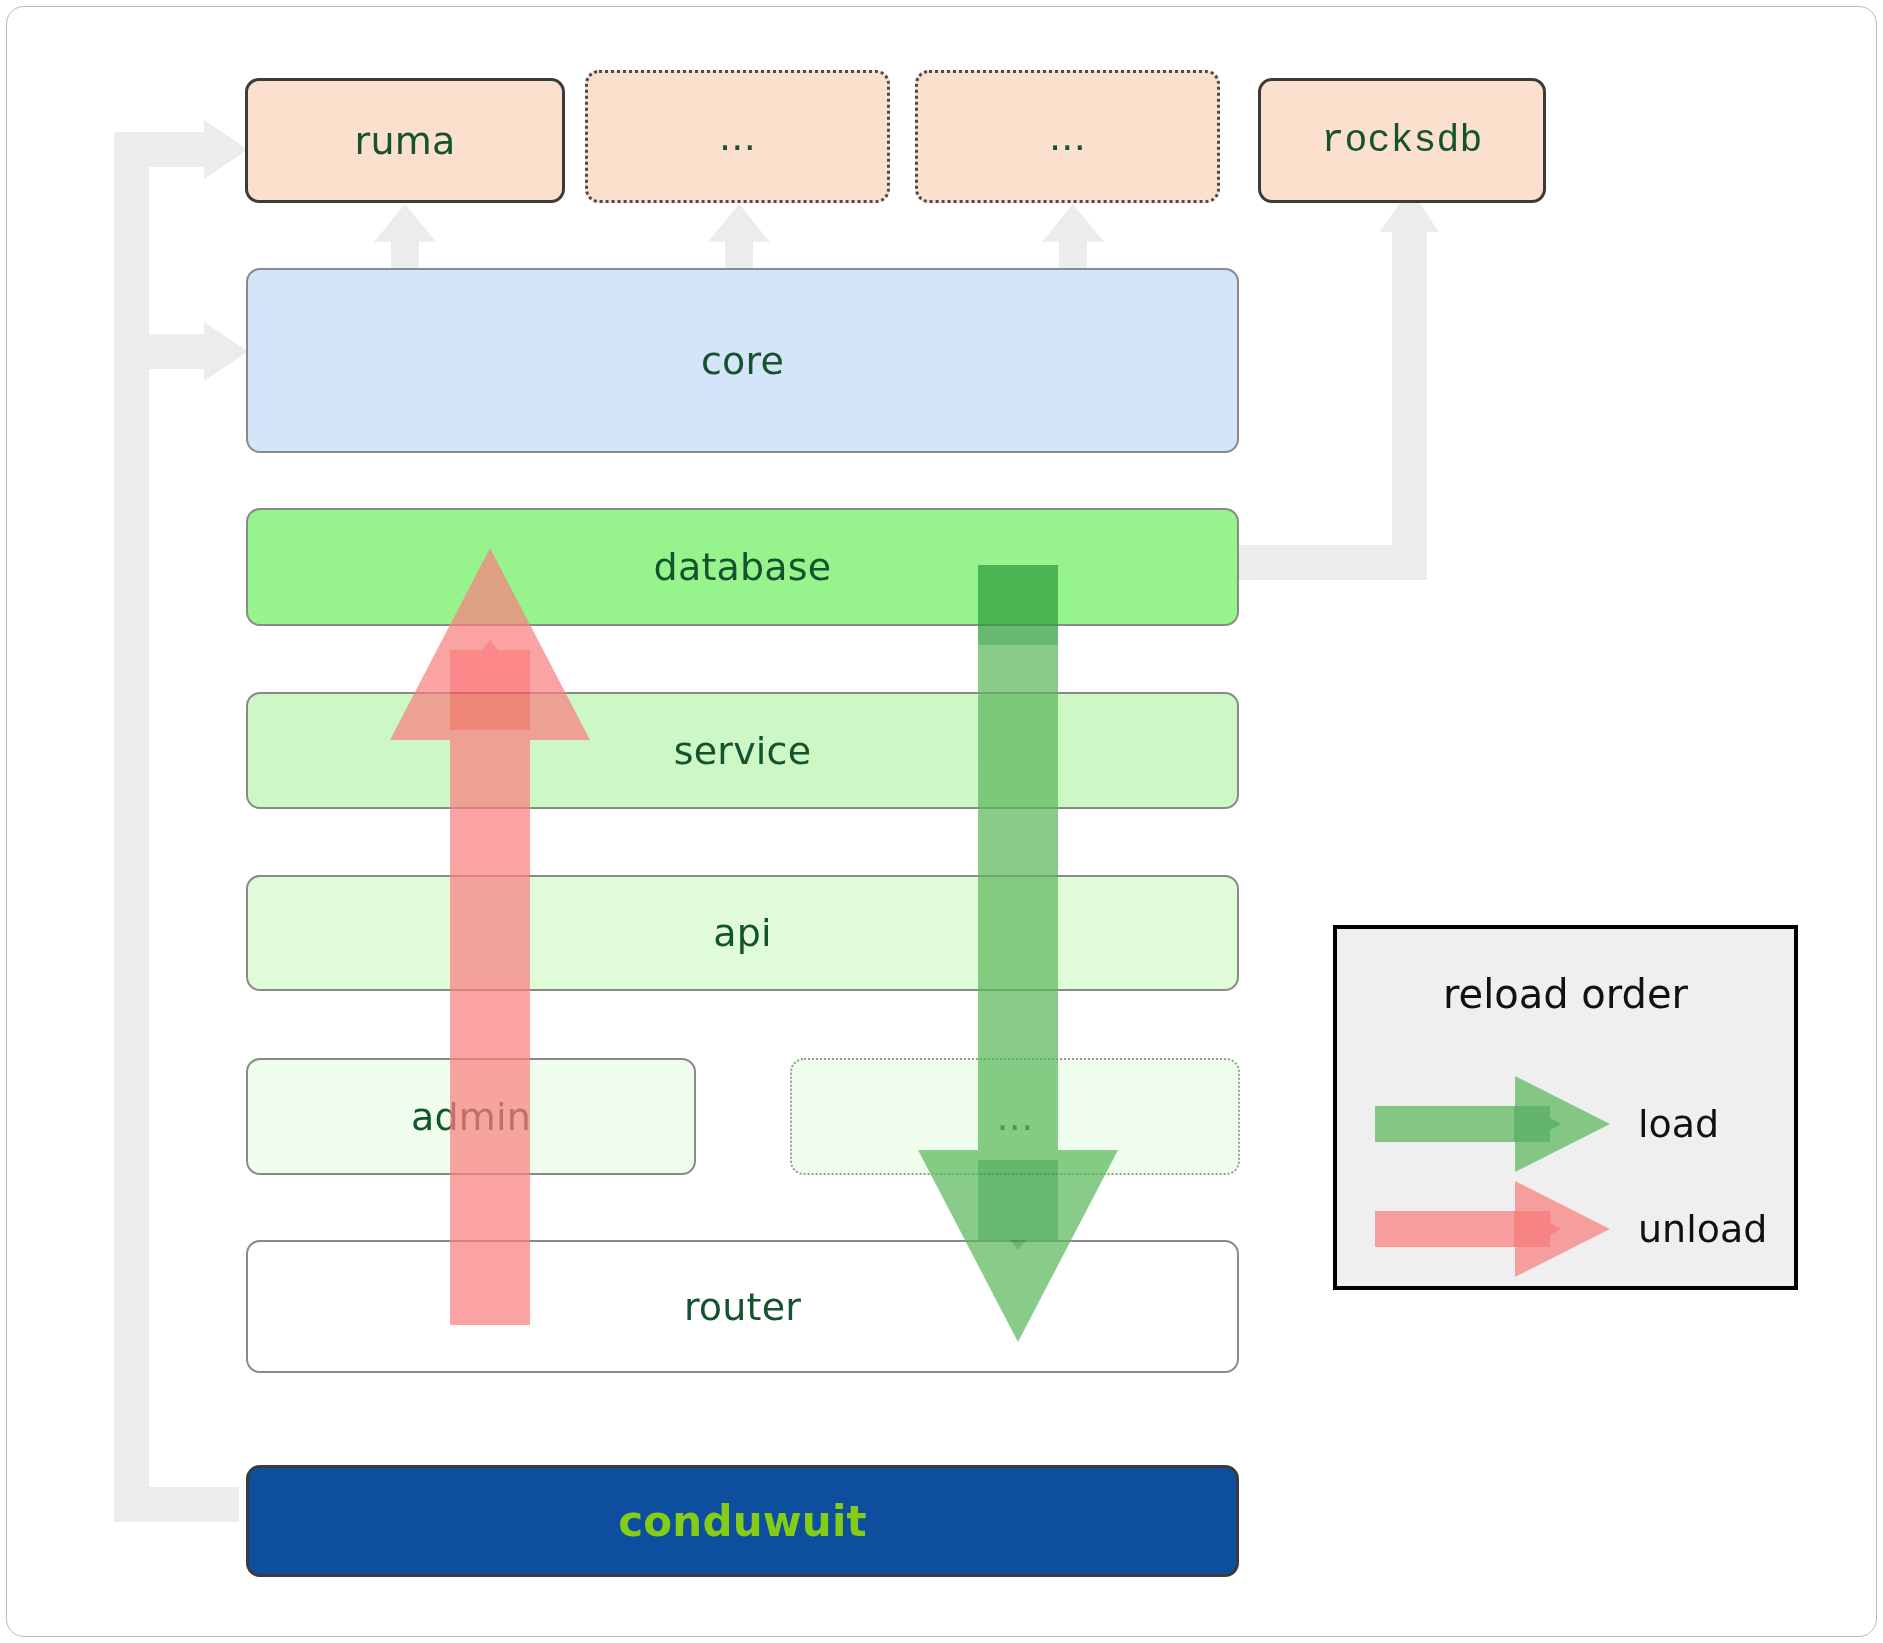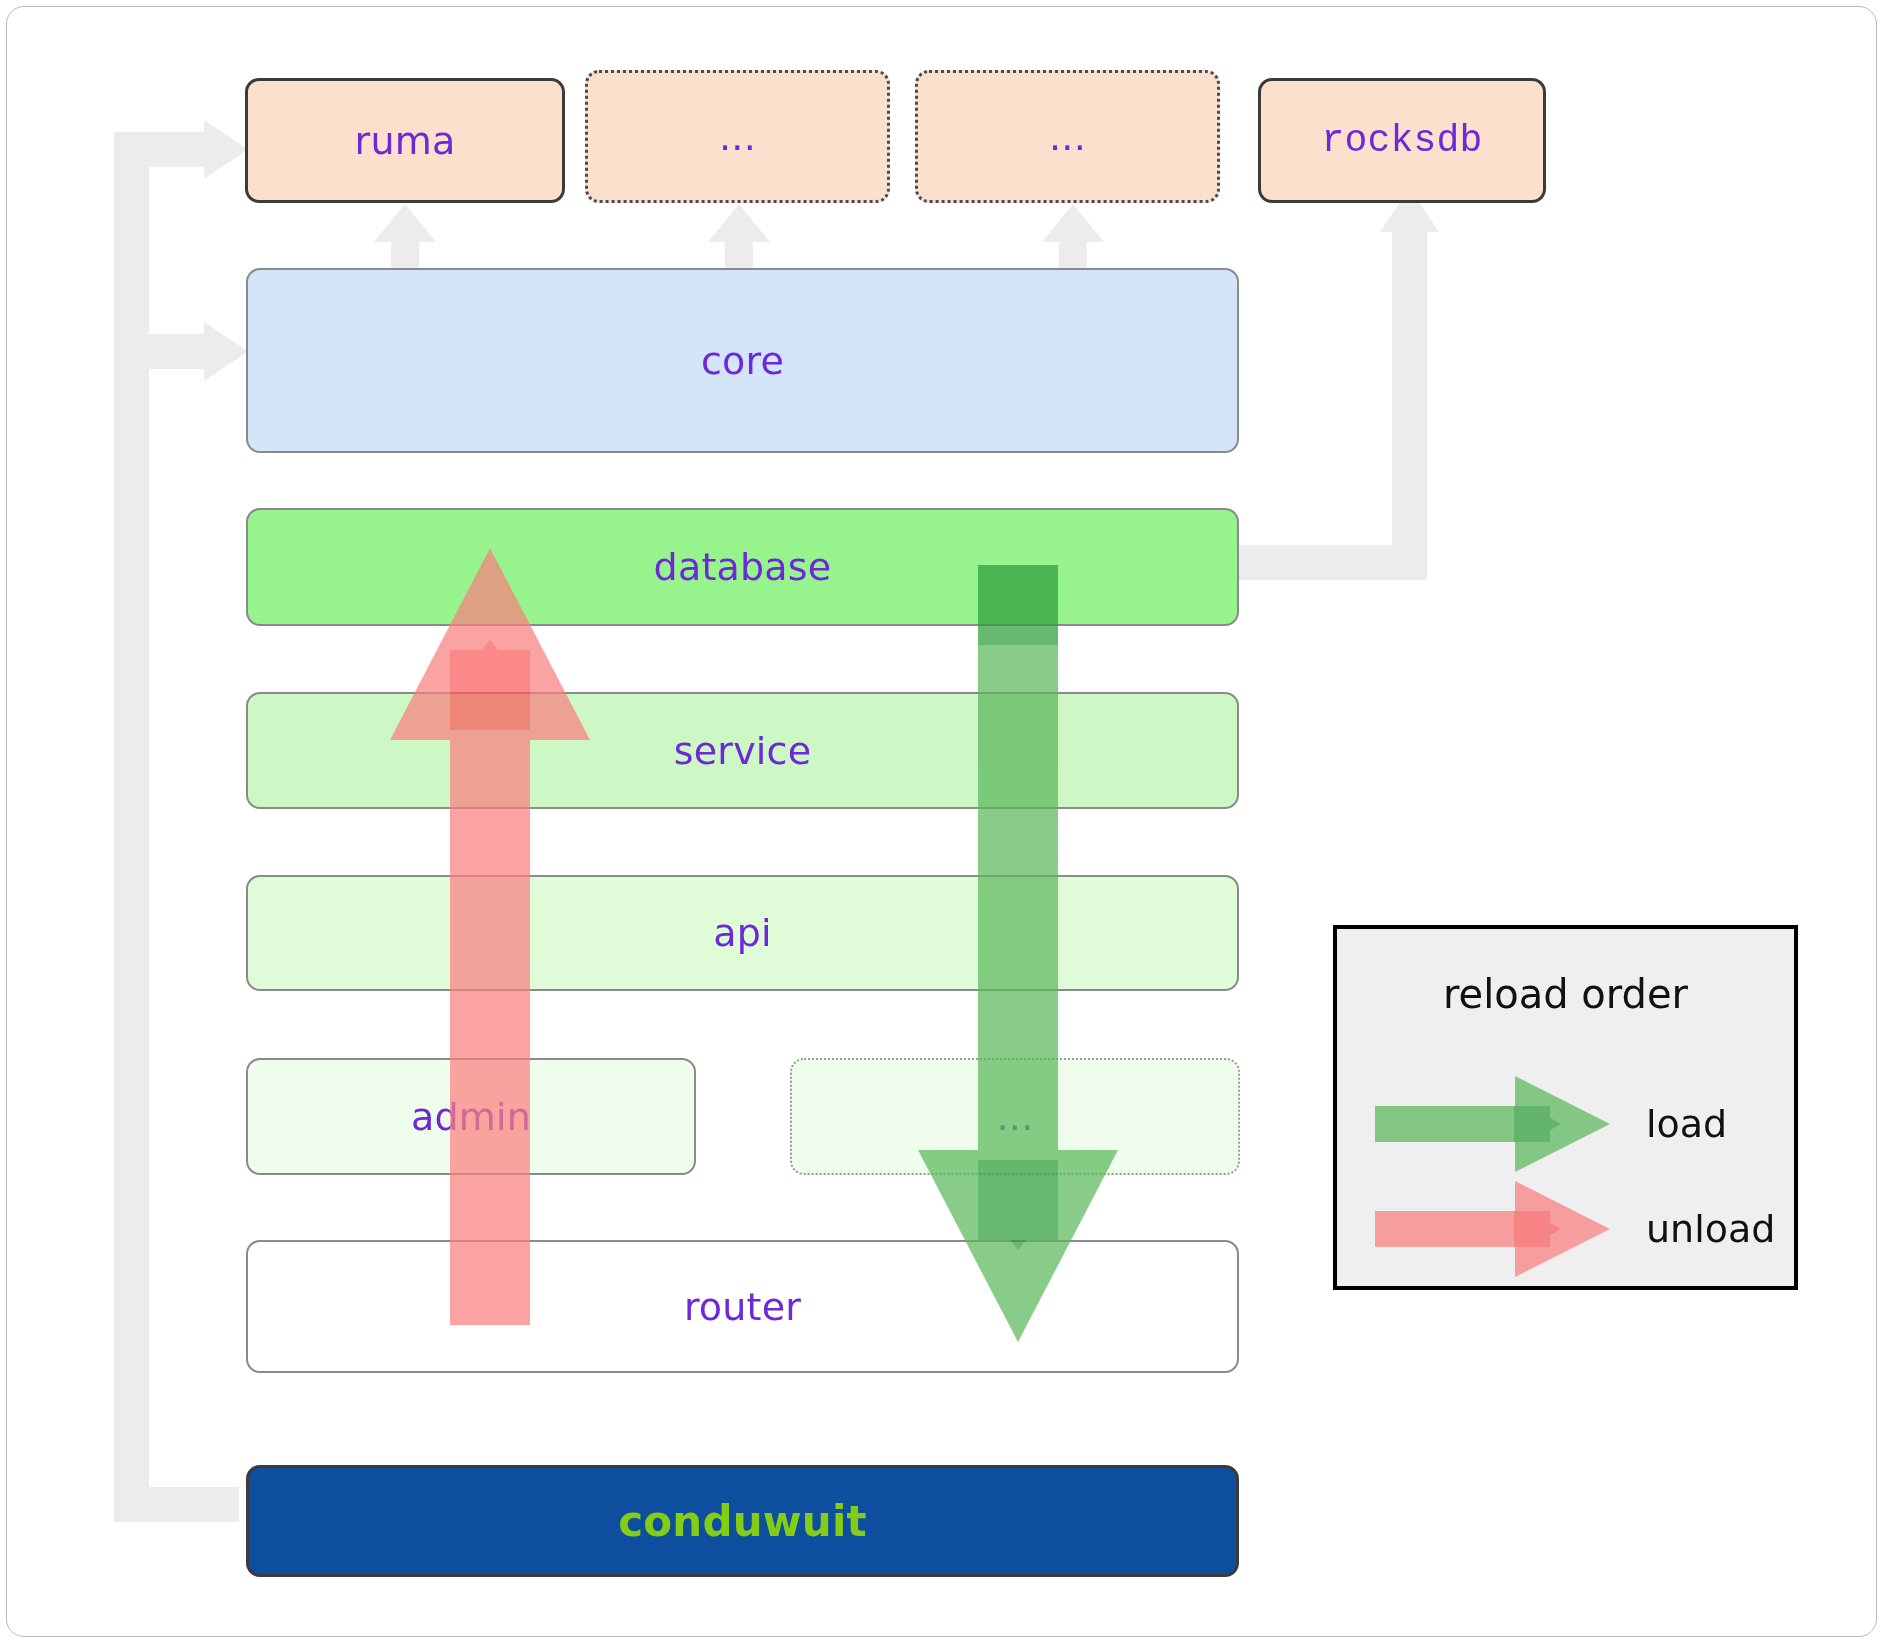--- a/index.html
+++ b/index.html
@@ -32,21 +32,21 @@
 
   
   .node {
     position: absolute;
     box-sizing: border-box;
     display: flex;
     align-items: center;
     justify-content: center;
     border-radius: 14px;
     font-size: 38px;
-    color: #6d28d9;
+    color: #14532d;
     letter-spacing: .2px;
     z-index: 6;
   }
   .node.solid-dark {
     border: 3px solid #3b3b3b;
   }
   .node.dotted {
     border: 3px dotted #4a4a4a;
   }
   .node.thin {
@@ -121,21 +121,21 @@
   .legend-row.r2 { top: 245px; }
   .legend-arrow {
     width: 235px;
     height: 100px;
     margin-left: 38px;
     flex: none;
   }
   .legend-label {
     font-size: 38px;
     color: #111;
-    margin-left: 36px;
+    margin-left: 28px;
   }
 </style>
 </head>
 <body>
 
 <div id="canvas">
   <div class="frame"></div>
 
   <svg id="wires" viewBox="0 0 1883 1643" preserveAspectRatio="none">
 

